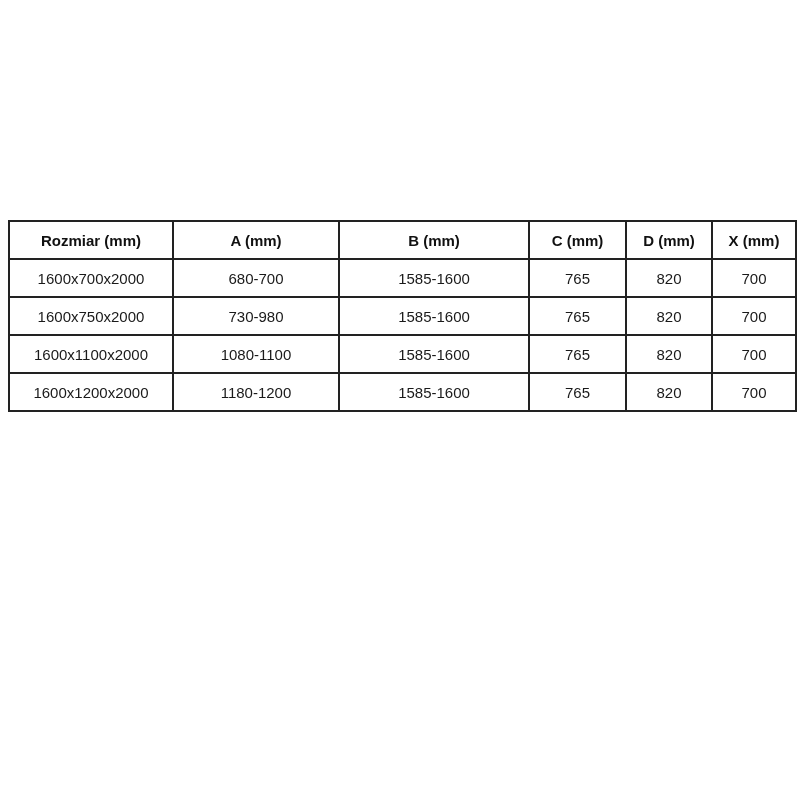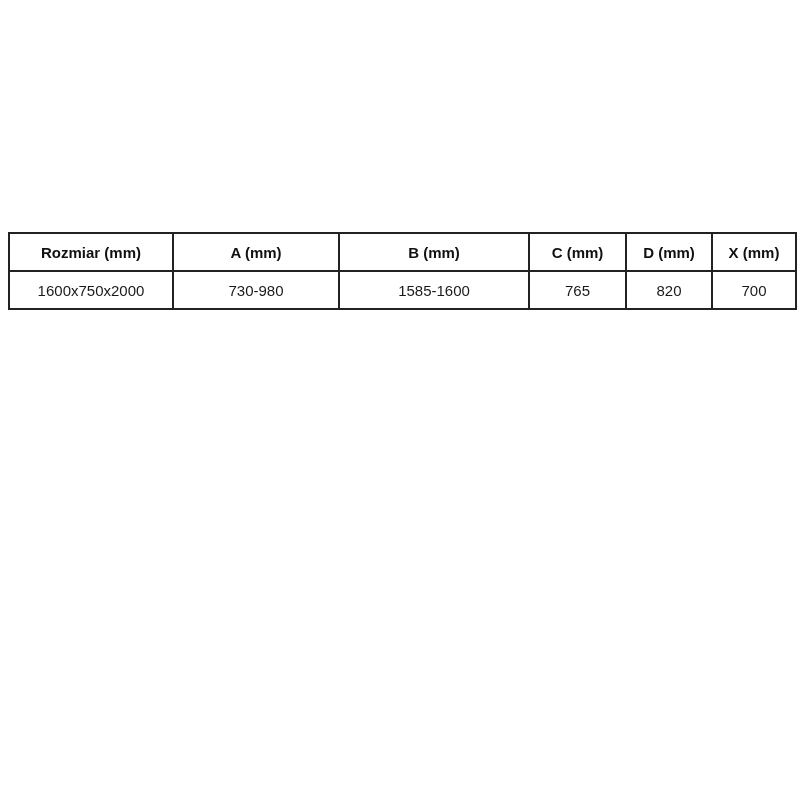--- a/index.html
+++ b/index.html
@@ -6,21 +6,21 @@
   html, body {
     width: 800px; height: 800px;
     background: #ffffff;
     font-family: "Liberation Sans", sans-serif;
     position: relative;
     overflow: hidden;
   }
   table.spec-table {
     position: absolute;
     left: 8px;
-    top: 232px;
+    top: 220px;
     width: 787px;
     border-collapse: collapse;
     table-layout: fixed;
     background: #ffffff;
   }
   .col-rozmiar { width: 164px; }
   .col-a { width: 166px; }
   .col-b { width: 190px; }
   .col-c { width: 97px; }
   .col-d { width: 86px; }
@@ -58,21 +58,45 @@
       <th>Rozmiar (mm)</th>
       <th>A (mm)</th>
       <th>B (mm)</th>
       <th>C (mm)</th>
       <th>D (mm)</th>
       <th>X (mm)</th>
     </tr>
   </thead>
   <tbody>
       <tr>
+        <td>1600x700x2000</td>
+        <td>680-700</td>
+        <td>1585-1600</td>
+        <td>765</td>
+        <td>820</td>
+        <td>700</td>
+      </tr>
+      <tr>
         <td>1600x750x2000</td>
         <td>730-980</td>
+        <td>1585-1600</td>
+        <td>765</td>
+        <td>820</td>
+        <td>700</td>
+      </tr>
+      <tr>
+        <td>1600x1100x2000</td>
+        <td>1080-1100</td>
+        <td>1585-1600</td>
+        <td>765</td>
+        <td>820</td>
+        <td>700</td>
+      </tr>
+      <tr>
+        <td>1600x1200x2000</td>
+        <td>1180-1200</td>
         <td>1585-1600</td>
         <td>765</td>
         <td>820</td>
         <td>700</td>
       </tr>
     </tbody>
 </table>
 
 </body></html>

